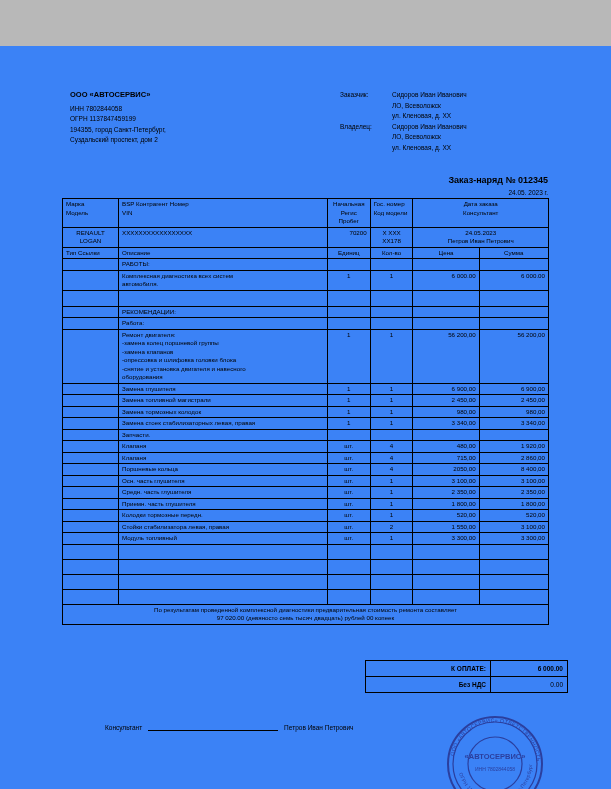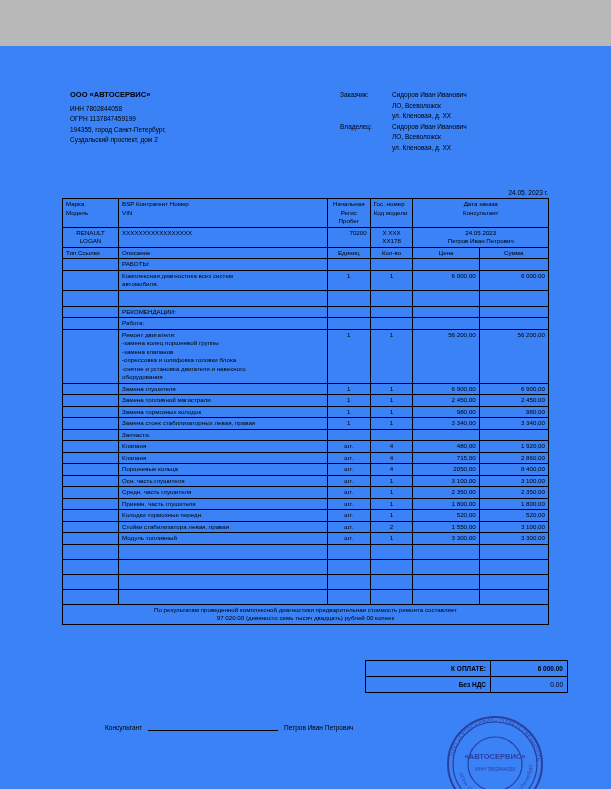--- a/index.html
+++ b/index.html
@@ -163,20 +163,21 @@
       <div class="kv-sub">ул. Кленовая, д. ХХ</div>
       <div class="kv">
         <div class="k">Владелец:</div>
         <div class="v">Сидоров Иван Иванович</div>
       </div>
       <div class="kv-sub">ЛО, Всеволожск</div>
       <div class="kv-sub">ул. Кленовая, д. ХХ</div>
     </div>
   </div>
 
+  <div class="order-title">Заказ-наряд № 012345</div>
   <div class="order-date">24.05. 2023 г.</div>
 
   <table class="main">
     <colgroup>
       <col class="c-type">
         <col class="c-desc">
         <col class="c-unit">
       <col class="c-qty">
         <col class="c-price">
         <col class="c-sum">

